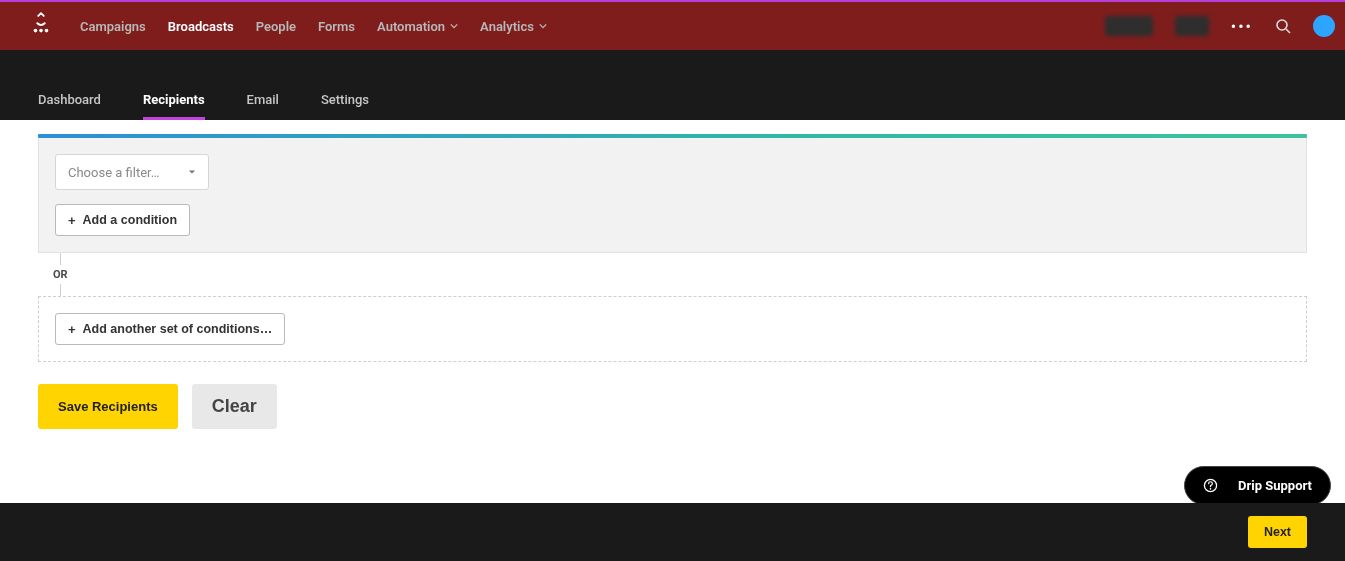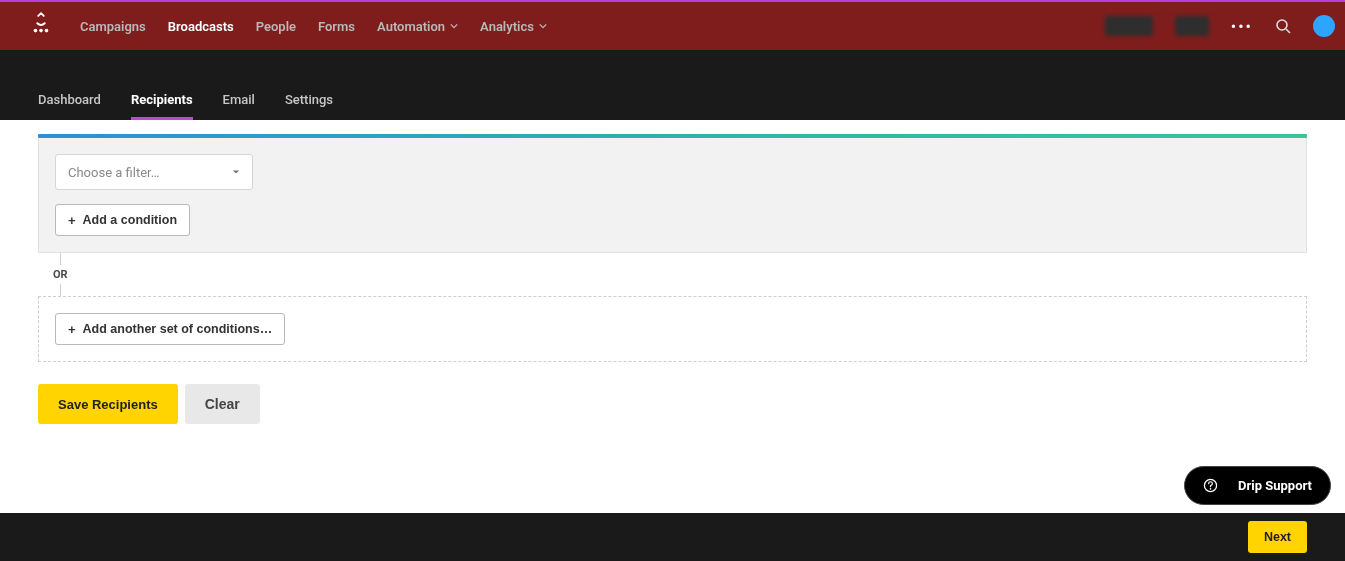--- a/index.html
+++ b/index.html
@@ -24,50 +24,50 @@
   .search-icon svg { width:16px; height:16px; display:block; }
   .chat-bubble { width: 22px; height: 22px; background: #2da4ff; border-radius: 50% 50% 50% 50%; position: relative; margin-right:-8px;}
   
   
   .subheader { background: #1a1a1a; color: #fff; padding: 20px 38px 0 38px; }
   .title-row { display: flex; align-items: center; gap: 14px; }
   .back-arrow { cursor:pointer; }
   .back-arrow svg { width: 14px; height: 14px; display:block; }
   .page-title { font-size: 28px; font-weight: 400; color: #eaeaea; letter-spacing: 0.3px; }
   .badge { background: #3f3f3f; color: #dcdcdc; font-size: 12px; padding: 4px 9px; border-radius: 3px; font-weight: 600; }
-  .tabs { display: flex; gap: 30px; margin-top: 22px; }
+  .tabs { display: flex; gap: 42px; margin-top: 22px; }
   .tab { font-size: 13px; color: #c7c7c7; padding-bottom: 10px; cursor: pointer; border-bottom: 3px solid transparent; font-weight:500;}
   .tab.active { color: #fff; font-weight: 700; border-bottom-color: #c342e0; }
   
   
   .main { padding: 0 38px 20px 38px; }
   .gradient-bar { height: 4px; background: linear-gradient(90deg, #2e8fd6 0%, #32b7a4 60%, #3cc39c 100%); margin-top: 14px; border-radius: 1px; }
   .filter-box { background: #f2f2f2; border: 1px solid #e1e1e1; border-top: none; padding: 16px 16px 16px 16px; }
-  .dropdown { width: 198px; height: 36px; background: #fff; border: 1px solid #d6d6d6; border-radius: 3px; display: flex; align-items: center; justify-content: space-between; padding: 0 12px; cursor: pointer; }
+  .dropdown { width: 154px; height: 36px; background: #fff; border: 1px solid #d6d6d6; border-radius: 3px; display: flex; align-items: center; justify-content: space-between; padding: 0 12px; cursor: pointer; }
   .dropdown-label { color: #8a8a8a; font-size: 13px; }
   .dropdown-caret svg{ width:8px; height:8px; display:block; }
   .btn-outline { background: #fff; border: 1px solid #b9b9b9; border-radius: 3px; padding: 8px 12px; font-size: 12.5px; font-weight: 600; color: #333; display: inline-flex; align-items: center; gap: 7px; cursor: pointer; margin-top: 14px;}
   .plus-icon { font-size: 13px; font-weight: 700; line-height: 1;}
   
   .connector-line { width: 1px; height: 12px; background: #cfcfcf; margin-left: 22px; }
   .or-label { font-size: 11px; font-weight: 700; color: #4a4a4a; margin-left: 15px; margin-top: 3px; margin-bottom: 3px;}
   
   .dashed-box { border: 1px dashed #cfcfcf; padding: 16px; }
   .dashed-box .btn-outline { margin-top: 0; }
   
   .action-row { display: flex; gap: 7px; margin-top: 22px; }
   .btn-primary { background: #ffd400; border: none; color: #222; font-size: 13px; font-weight: 700; padding: 12px 20px; border-radius: 3px; cursor: pointer; }
-  .btn-secondary { background: #e8e8e8; border: none; color: #444; font-size: 14px; font-weight: 700; padding: 12px 20px; border-radius: 3px; cursor: pointer; }
+  .btn-secondary { background: #e8e8e8; border: none; color: #444; font-size: 18px; font-weight: 700; padding: 12px 20px; border-radius: 3px; cursor: pointer; margin-left: 7px; }
   
   
   .support-pill { position: fixed; bottom: 56px; right: 14px; background: #000; color: #fff; border-radius: 22px; padding: 11px 18px; display: flex; align-items: flex-start; gap: 20px; font-size: 13px; font-weight: 700; cursor:pointer; border: 1px solid #444;}
   .support-pill svg { width: 15px; height: 15px; }
   
   
-  .footer { position: fixed; bottom: 0; left: 0; right: 0; height: 48px; background: #1a1a1a; display: flex; align-items: center; justify-content: flex-end; padding: 0 38px; }
+  .footer { position: fixed; bottom: 0; left: 0; right: 0; height: 58px; background: #1a1a1a; display: flex; align-items: center; justify-content: flex-end; padding: 0 38px; }
   .btn-next { background: #ffd400; border: none; color: #222; font-size: 12.5px; font-weight: 700; padding: 9px 16px; border-radius: 3px; cursor: pointer; }
 </style>
 </head>
 <body>
 
 <div class="top-accent"></div>
 
 <div class="header">
   <div class="logo">
     <svg viewBox="0 0 24 30" fill="none">

